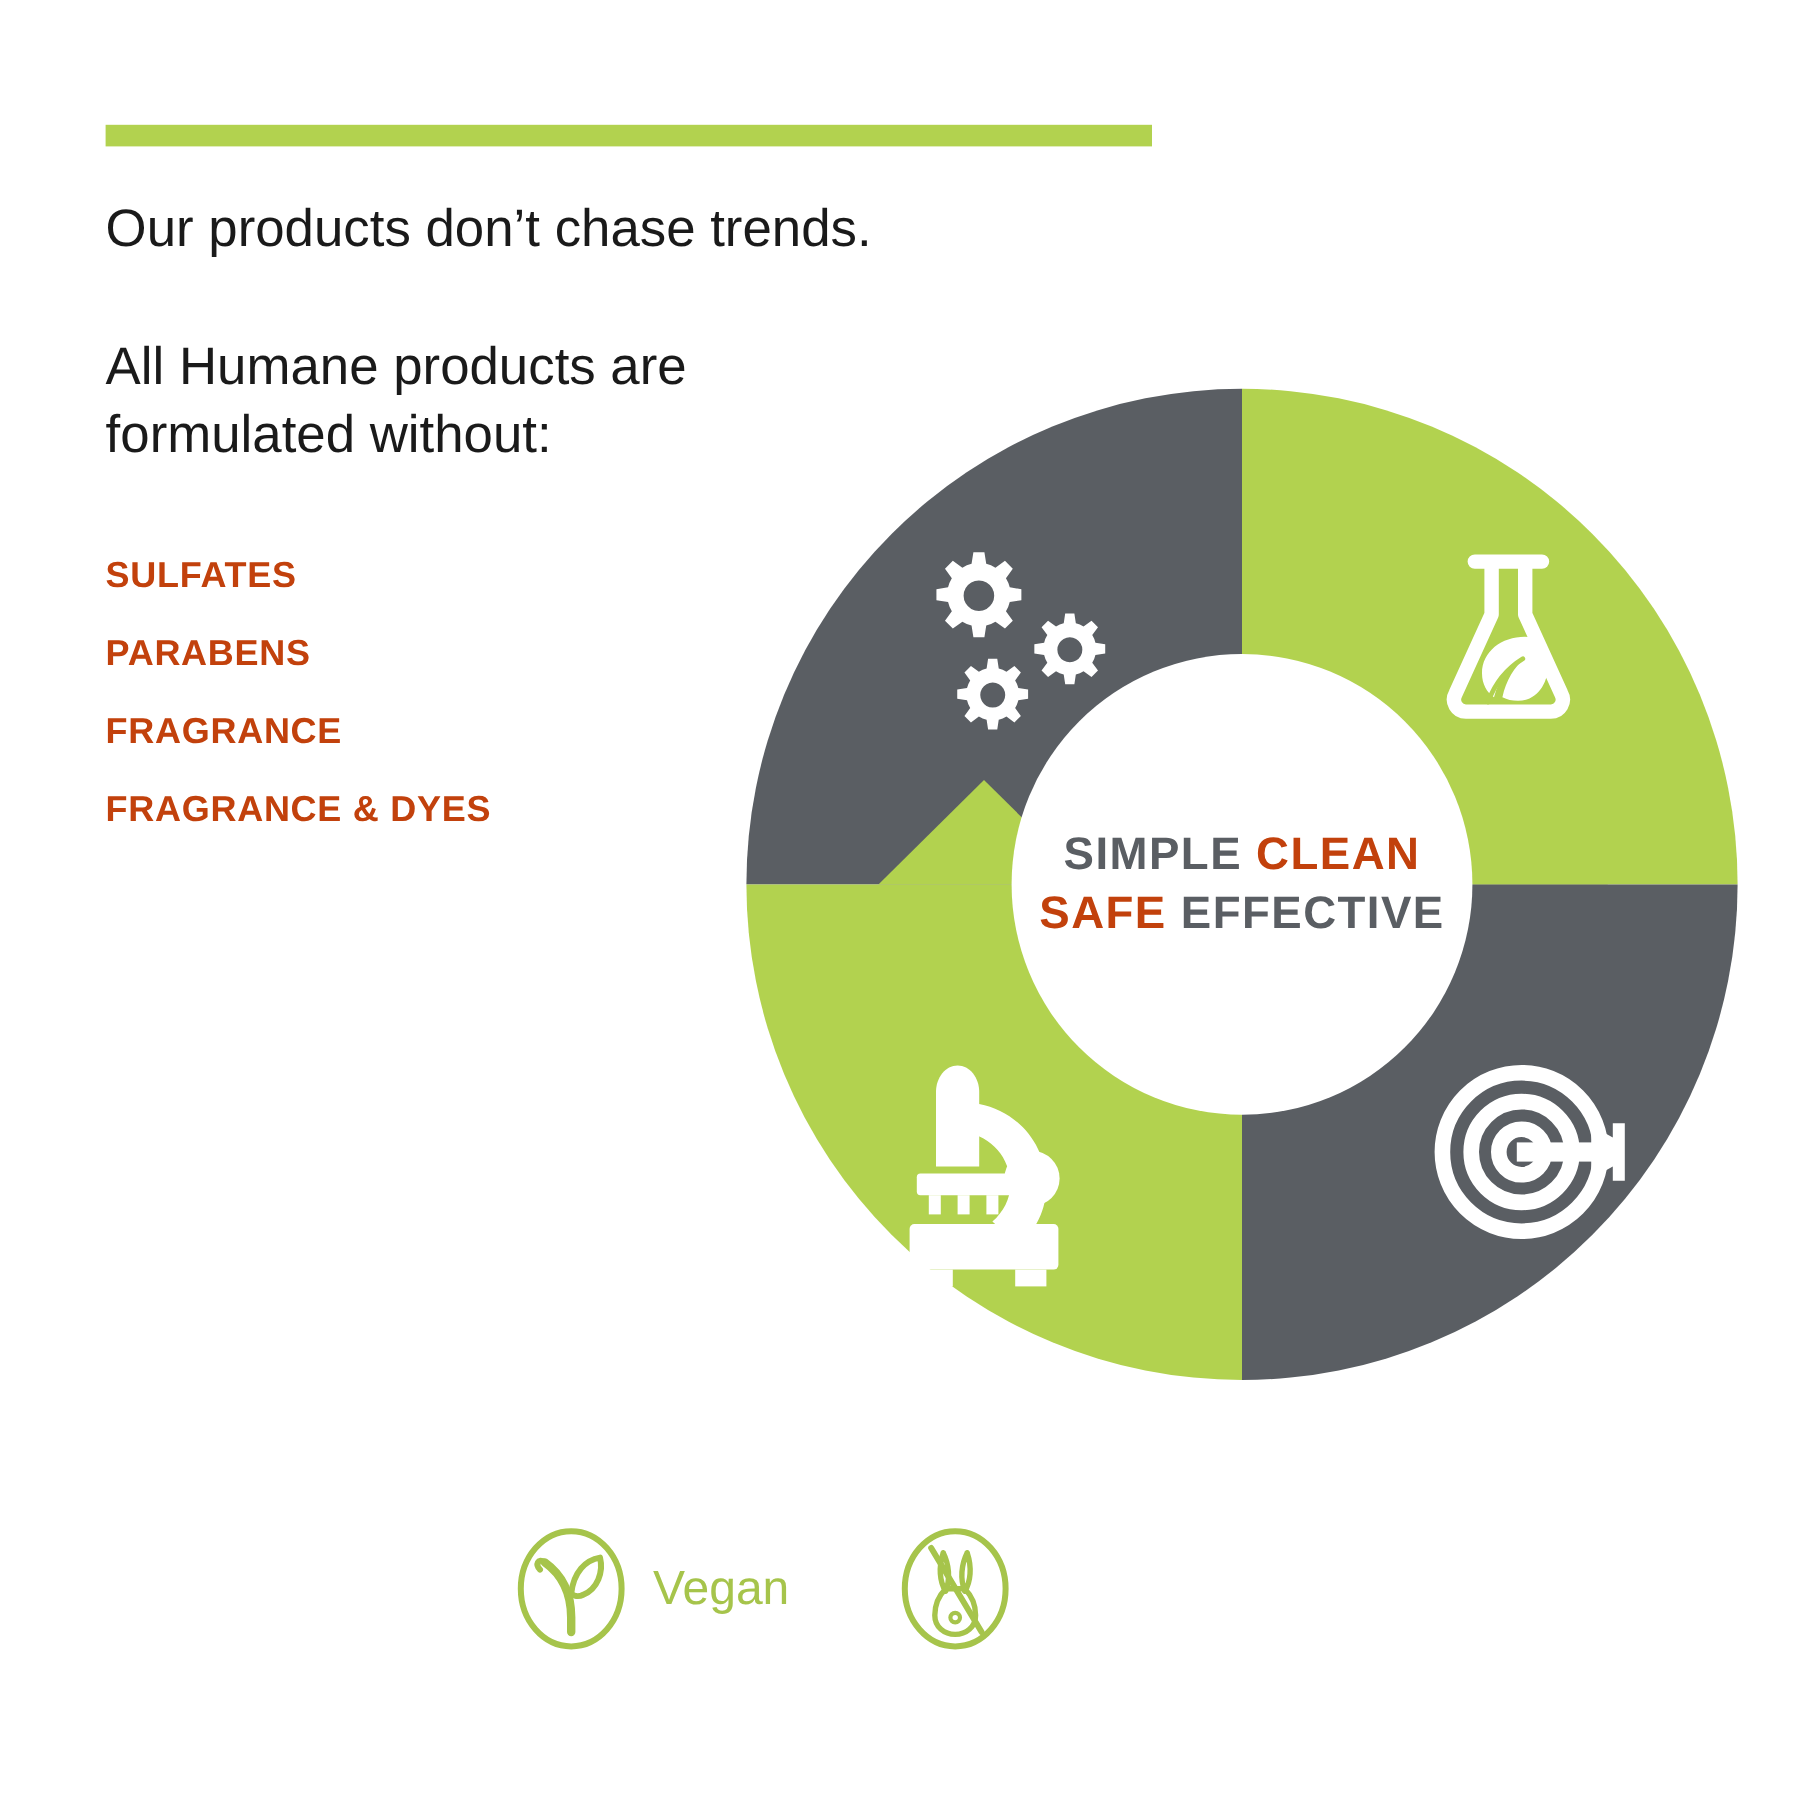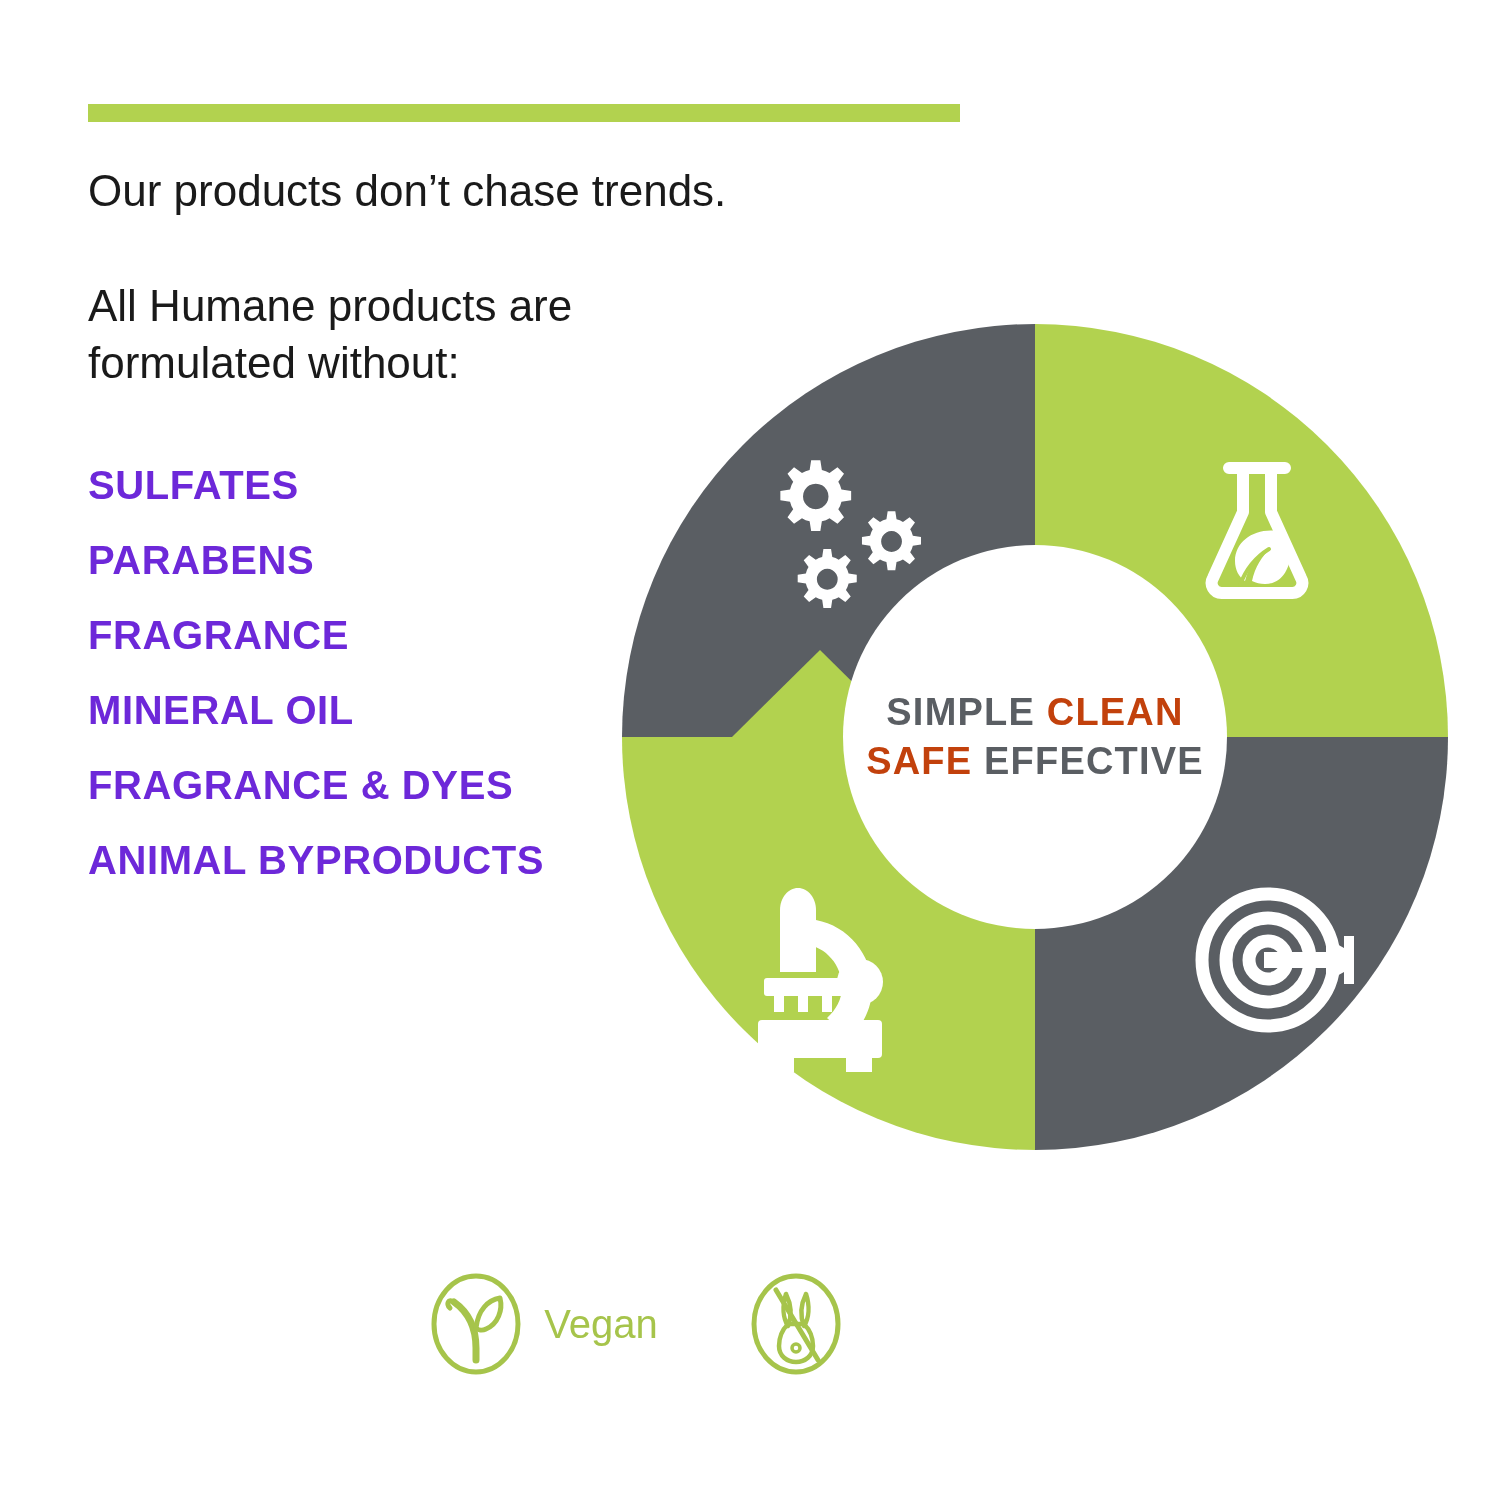--- a/index.html
+++ b/index.html
@@ -59,26 +59,26 @@
     color: #1a1a1a;
     max-width: 640px;
   }
 
   #avoid-list {
     margin-top: 74px;
     list-style: none;
     padding: 0;
   }
   #avoid-list li {
-    font-size: 40px;
+    font-size: 30px;
     font-weight: bold;
     letter-spacing: 0.6px;
     line-height: 1.0;
     margin-bottom: 35px;
-    color: #6d28d9;
+    color: #c2410c;
     white-space: nowrap;
   }
 
   
   #ethos-diagram {
     position: absolute;
     left: 620px;
     top: 322px;
     width: 830px;
     height: 830px;
@@ -148,23 +148,21 @@
   <div id="title-underline"></div>
 
   <div id="tagline">Our products don’t chase trends.</div>
 
   <div id="intro-text">All Humane products are formulated without:</div>
 
   <ul id="avoid-list">
     <li>SULFATES</li>
     <li>PARABENS</li>
     <li>FRAGRANCE</li>
-    <li>MINERAL OIL</li>
     <li>FRAGRANCE &amp; DYES</li>
-    <li>ANIMAL BYPRODUCTS</li>
   </ul>
 </div>
 
 <div id="ethos-diagram">
 
   <svg viewBox="0 0 830 830" xmlns="http://www.w3.org/2000/svg">
     <defs>
 
       <mask id="ringMask">
         <rect x="0" y="0" width="830" height="830" fill="black"></rect>

